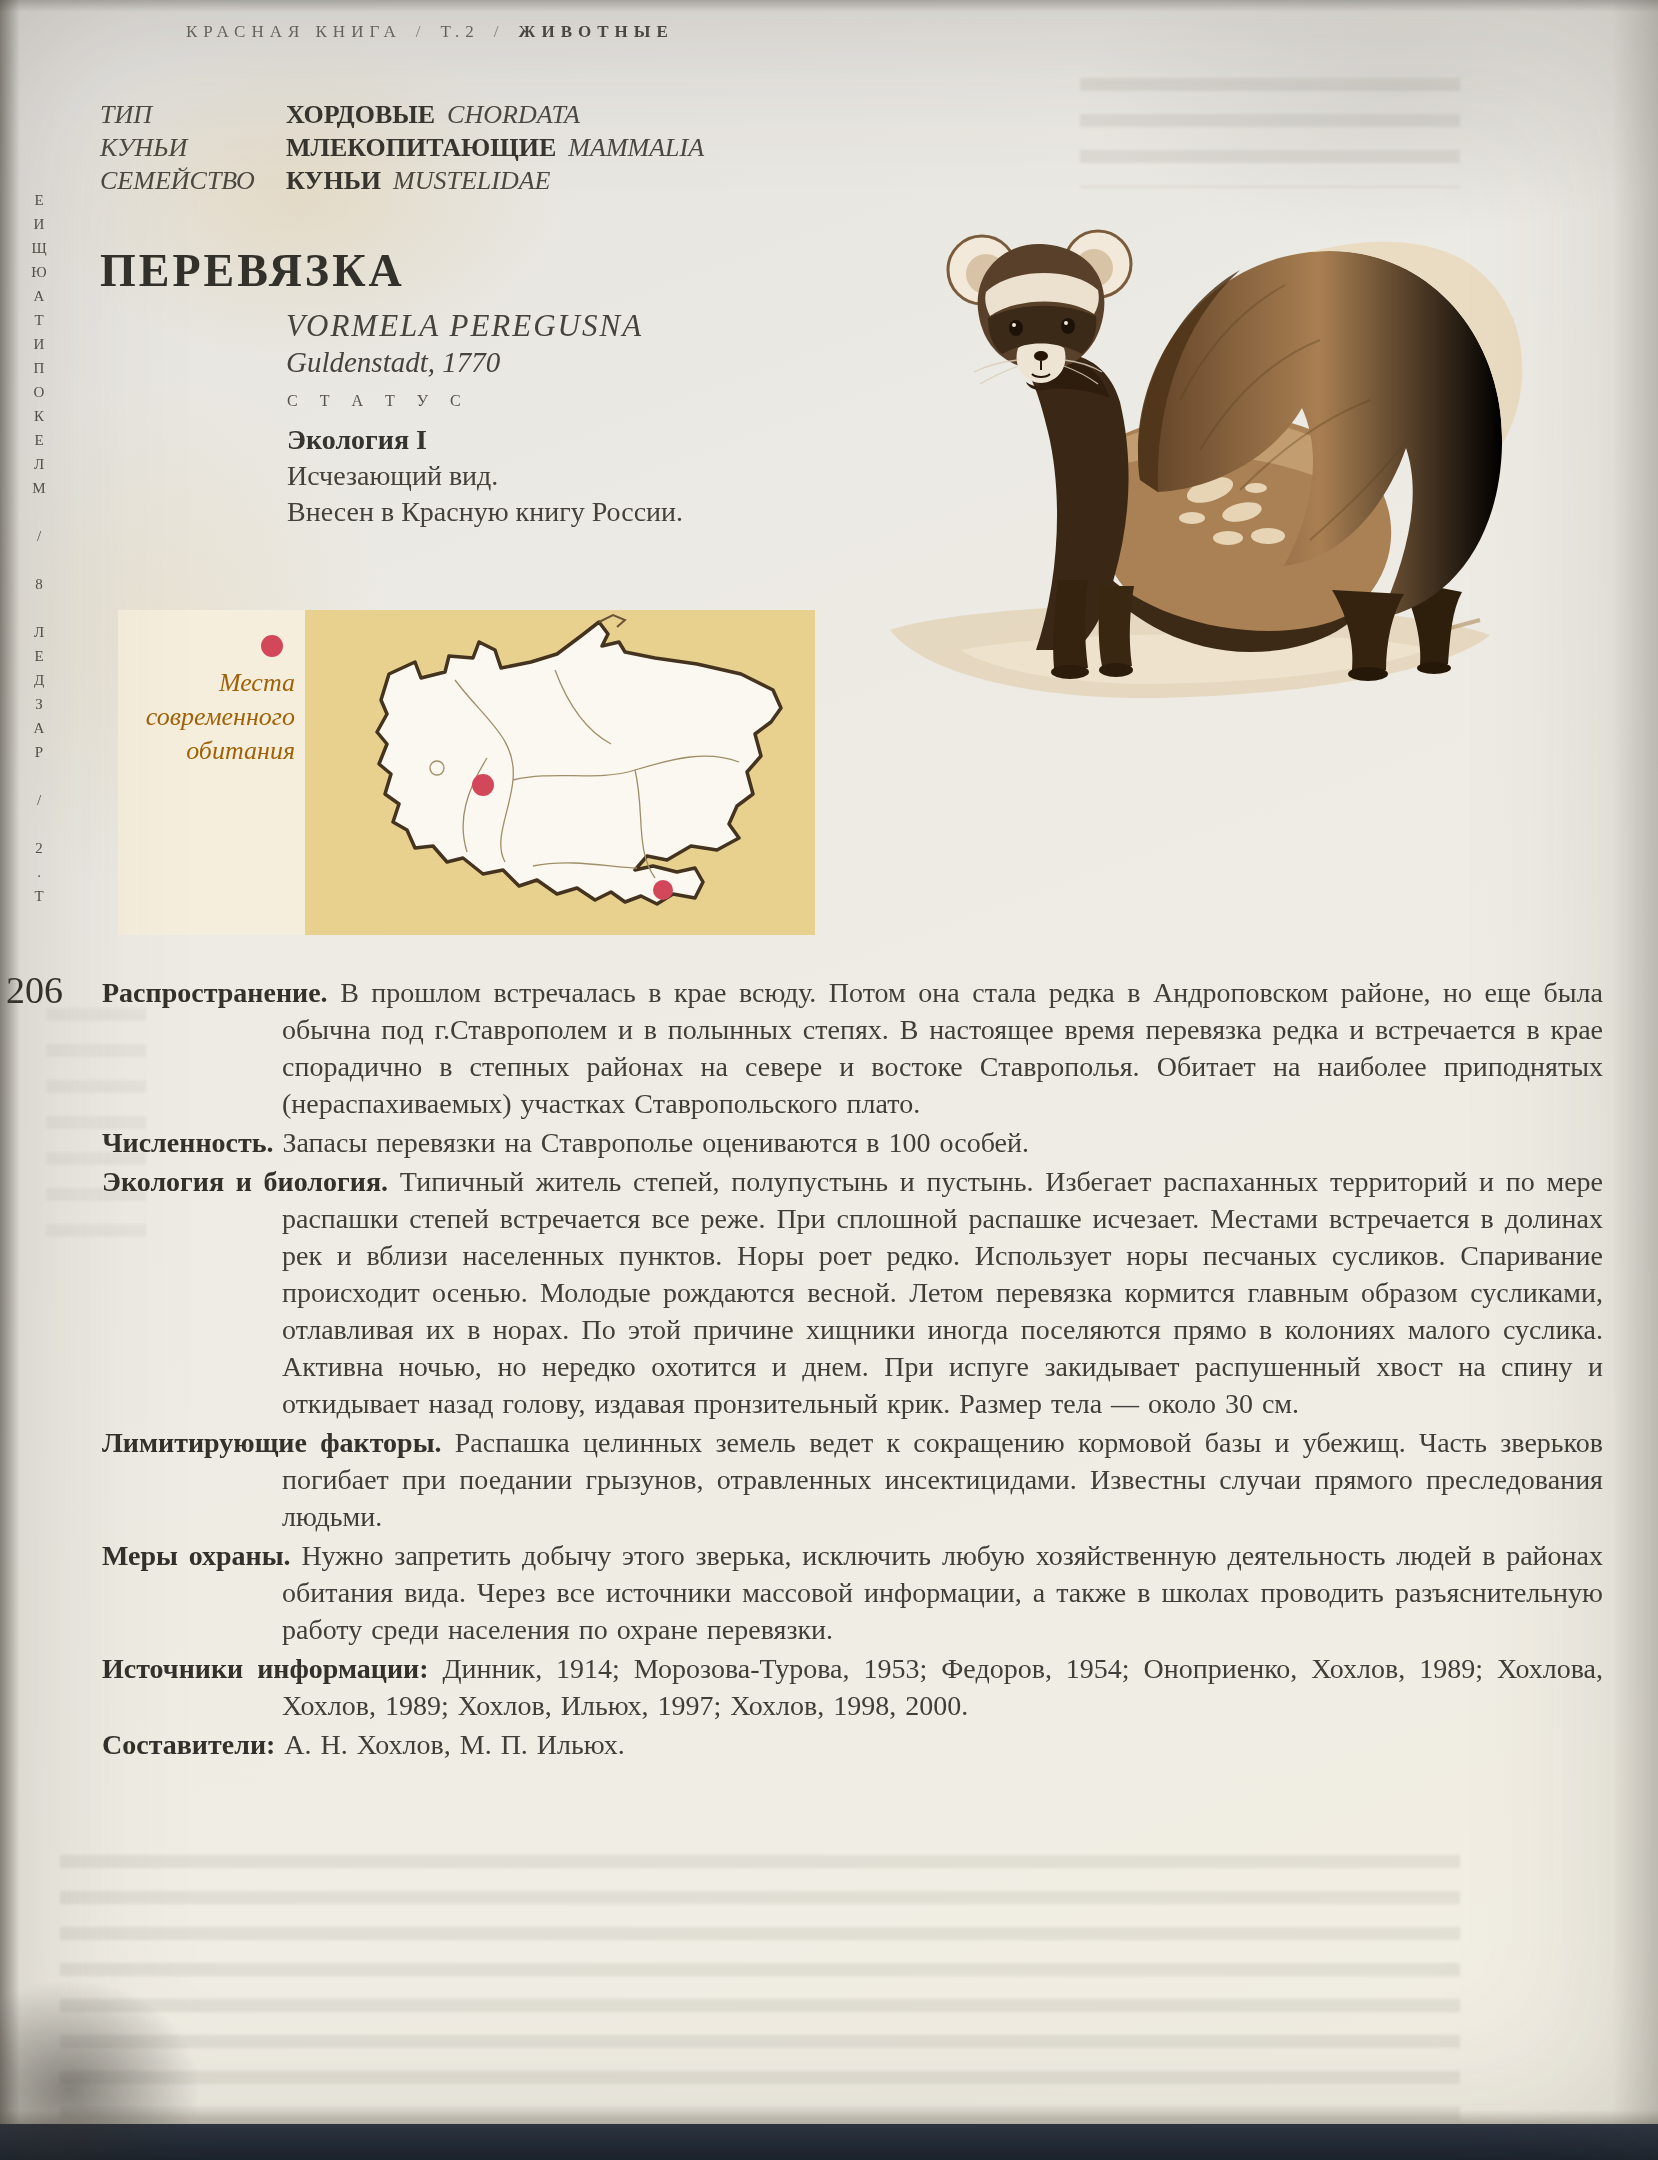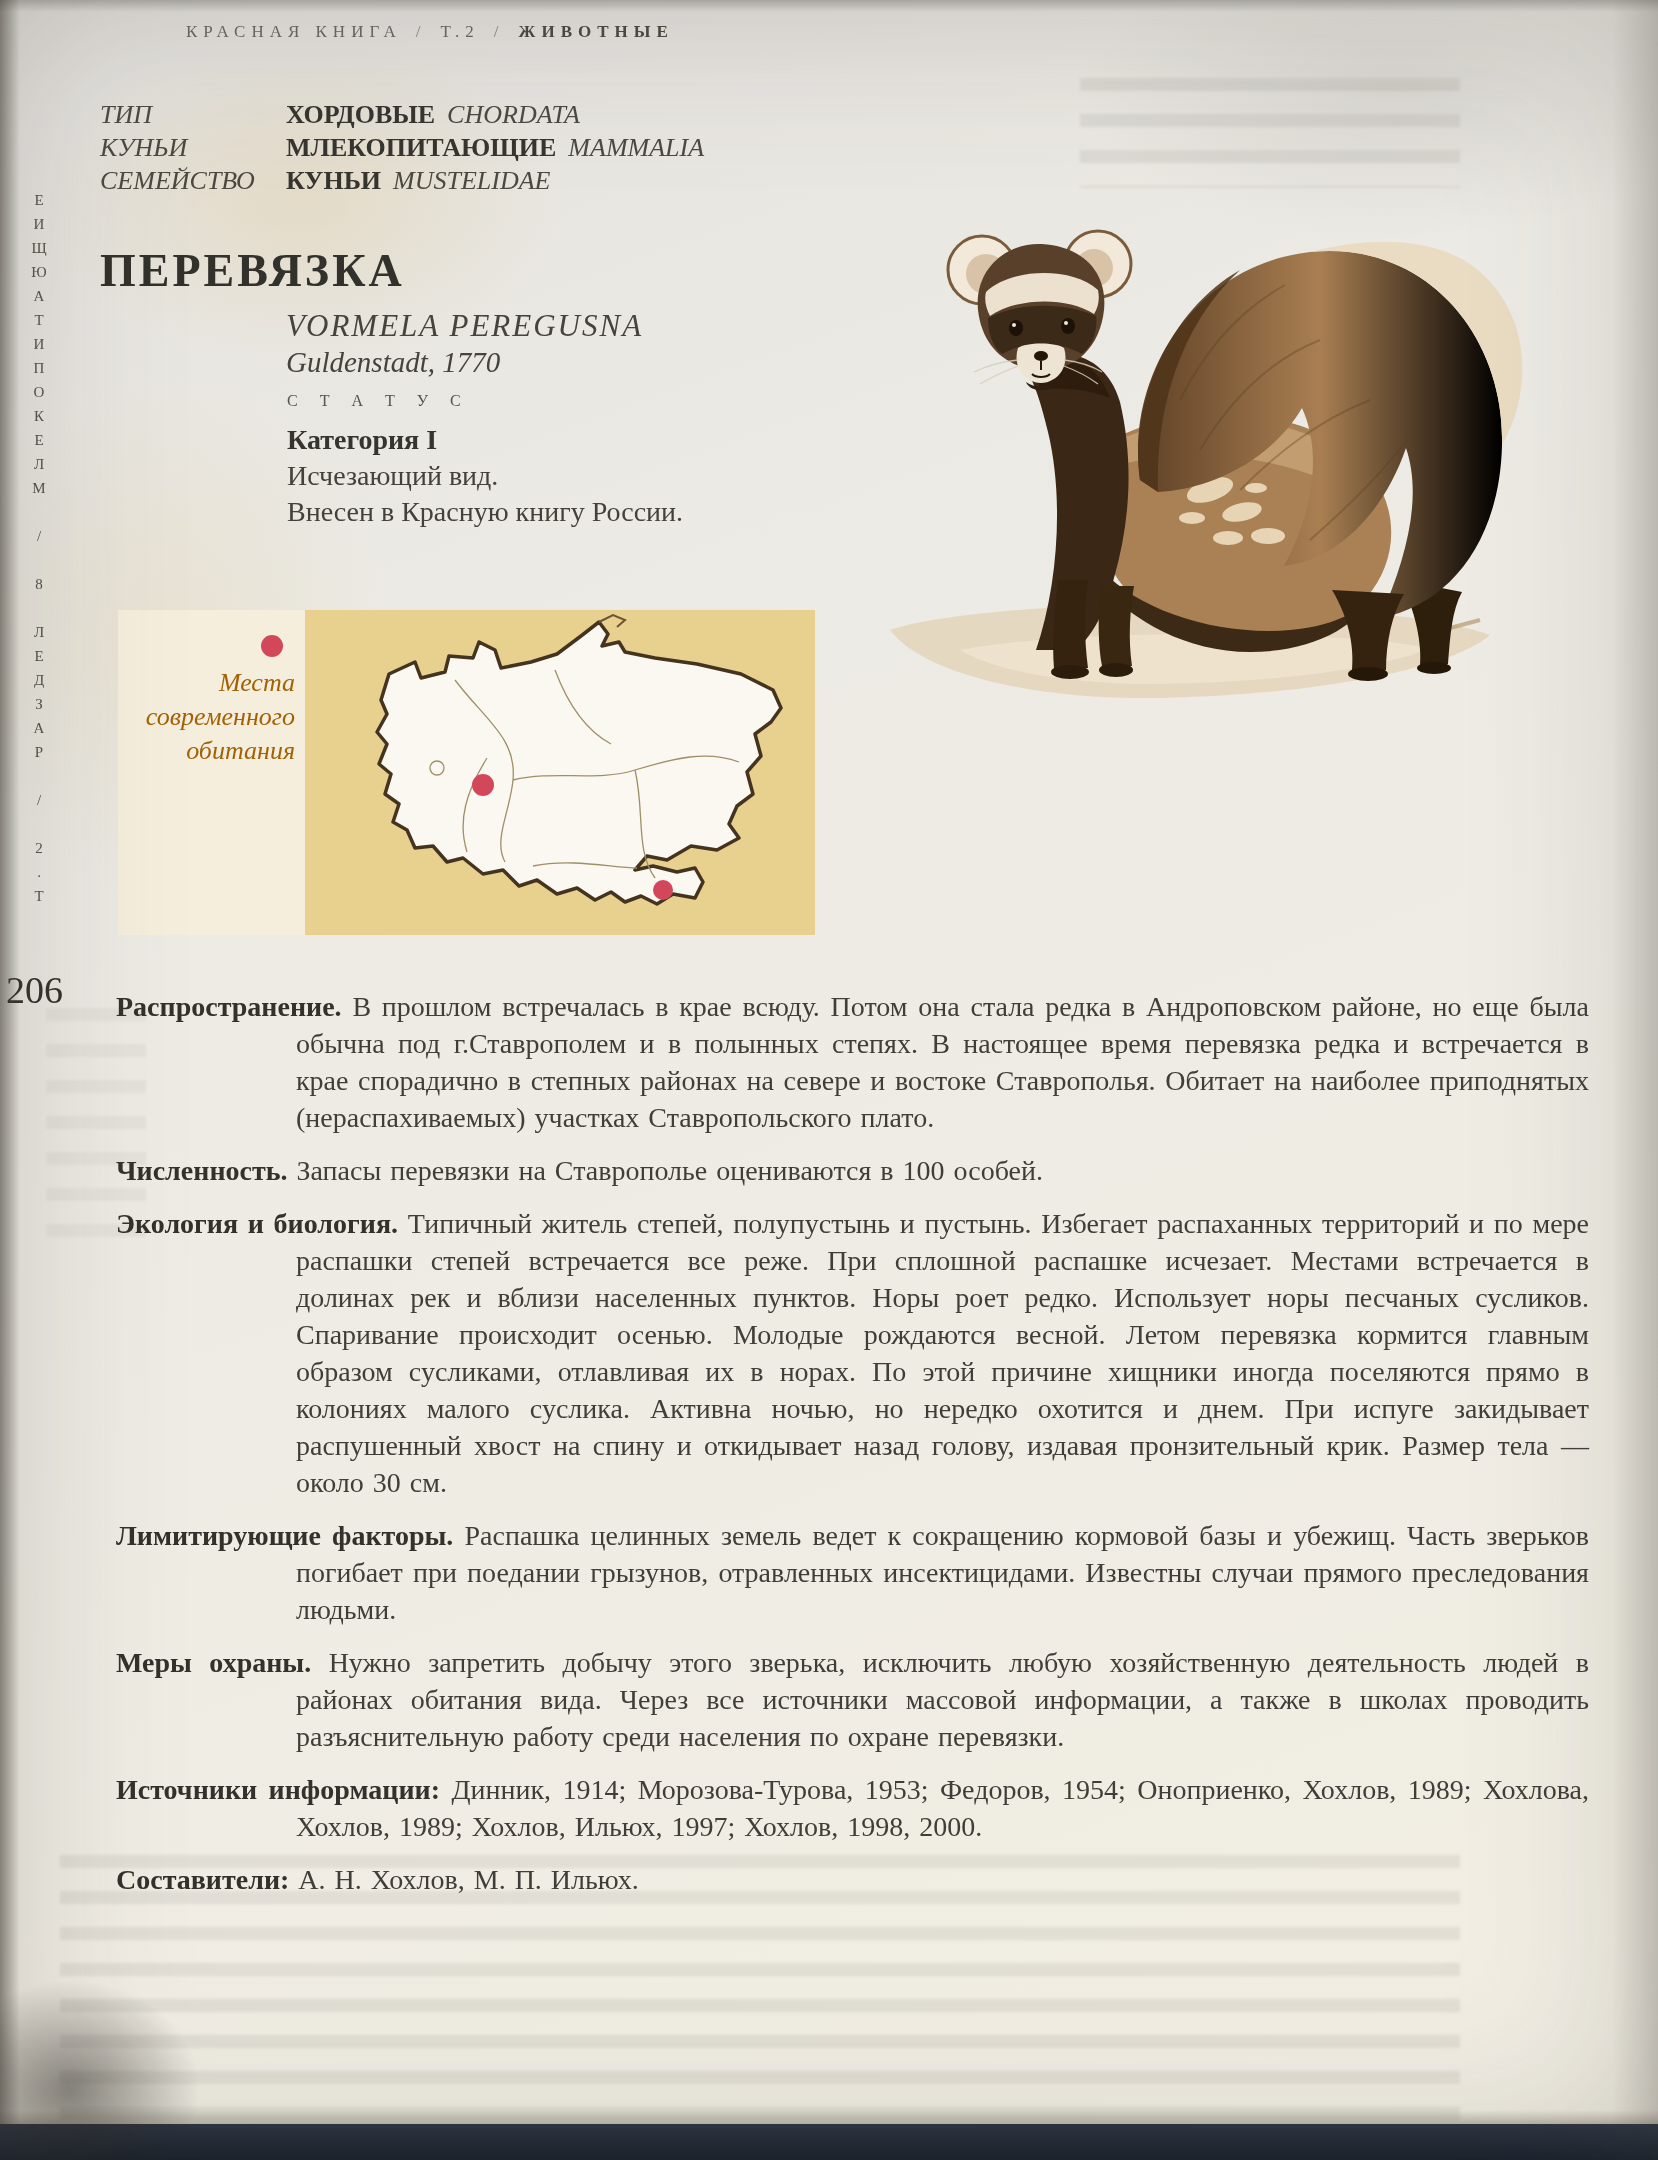--- a/index.html
+++ b/index.html
@@ -61,21 +61,21 @@
   .legend-text{position:absolute;right:10px;top:56px;width:170px;text-align:right;
     font-style:italic;font-size:26px;line-height:34px;color:#a16207;}
   .map-panel{left:305px;top:610px;width:510px;height:325px;background:#e8d08f;}
   .map-panel svg{display:block;}
   
   .animal{left:840px;top:150px;width:710px;height:590px;}
   
   .pagenum{left:6px;top:968px;font-size:38px;color:#33312c;}
   .content{left:100px;top:972px;width:1505px;font-size:28px;line-height:37px;
     text-align:justify;color:#403e38;word-spacing:2px;}
-  .content p{margin:16px;padding-left:180px;text-indent:-180px;}
+  .content p{margin:2px;padding-left:180px;text-indent:-180px;}
   .content b{color:#33312b;}
 </style>
 </head>
 <body>
 
 <div class="photo">
 
   <div class="abs stain1"></div>
   <div class="abs stain2"></div>
   <div class="abs stain3"></div>
@@ -105,21 +105,21 @@
       <span class="ru">КУНЬИ</span>
       <span class="lat">MUSTELIDAE</span>
     </div>
   </div>
 
   <div class="abs sp-name">ПЕРЕВЯЗКА</div>
   <div class="abs sp-lat">VORMELA PEREGUSNA</div>
   <div class="abs sp-auth">Guldenstadt, 1770</div>
 
   <div class="abs st-head">С Т А Т У С</div>
-  <div class="abs st-cat">Категория I</div>
+  <div class="abs st-cat">Экология I</div>
   <div class="abs st-l1">Исчезающий вид.</div>
   <div class="abs st-l2">Внесен в Красную книгу России.</div>
 
   <div class="abs legend-panel">
     <svg width="187" height="325" viewBox="0 0 187 325">
       <circle cx="154" cy="36" r="11" fill="#d2485a"></circle>
     </svg>
     <div class="legend-text">
       <span>Места</span><br>
       <span>современного</span><br>

